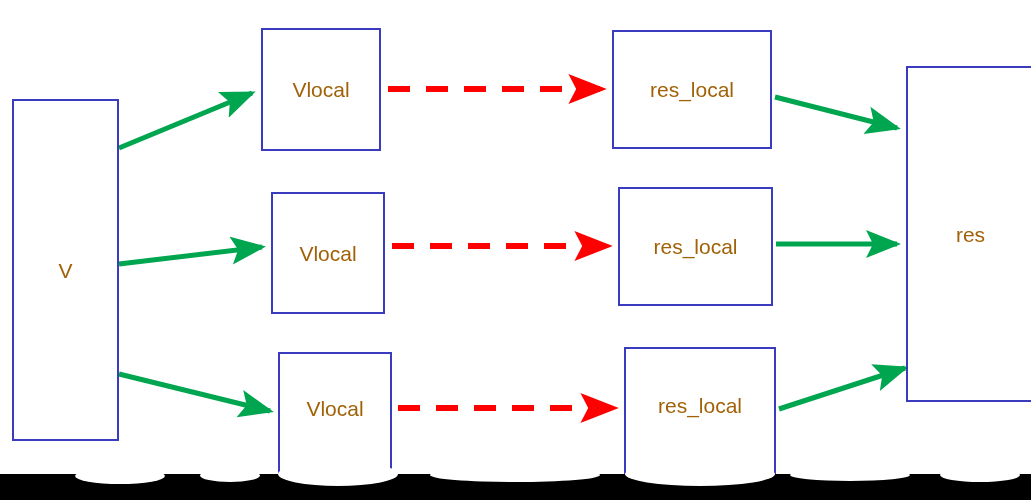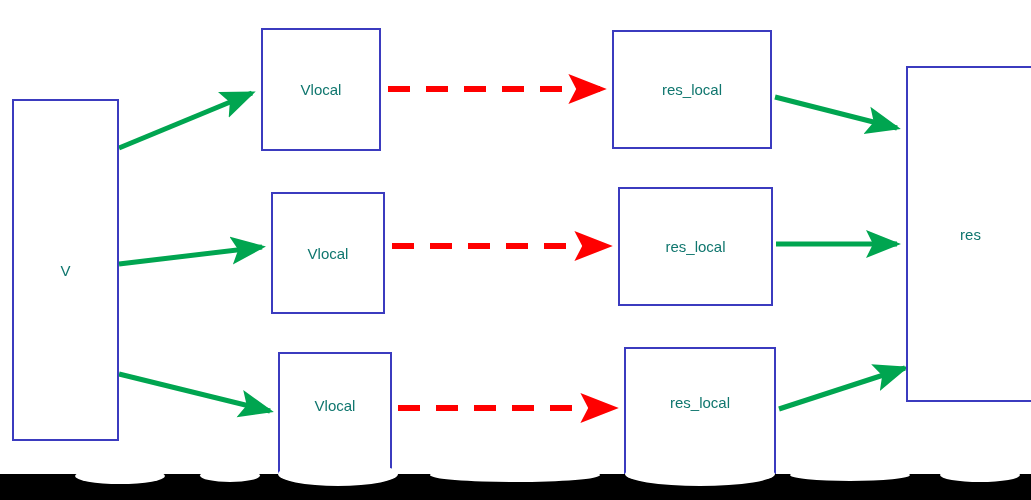--- a/index.html
+++ b/index.html
@@ -23,22 +23,22 @@
     height: 500px;
   }
   .box {
     position: absolute;
     border: 2px solid #3b3bbf;
     background: #ffffff;
     box-sizing: border-box;
     display: flex;
     align-items: center;
     justify-content: center;
-    color: #0f766e;
-    font-size: 15px;
+    color: #a16207;
+    font-size: 21px;
     font-family: "Liberation Sans", sans-serif;
   }
   .box-label {
     line-height: 1;
     white-space: nowrap;
   }
   .bottom-noise {
     position: absolute;
     left: 0;
     bottom: 0;

